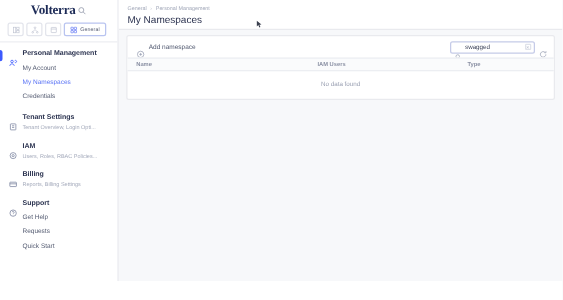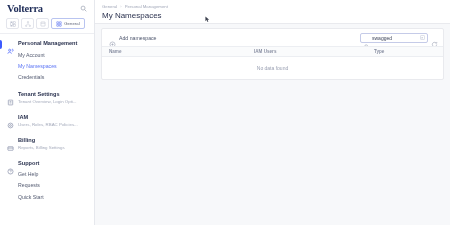--- a/index.html
+++ b/index.html
@@ -14,21 +14,21 @@
   
   .sidebar {
     width: 95px; height: 225px;
     background: #ffffff;
     border-right: 1px solid #e6e8ed;
     display: flex; flex-direction: column;
     flex: 0 0 95px;
   }
   .sb-top {
     height: 17px;
-    display: flex; align-items: center; justify-content: space-between;
+    display: flex; align-items: center; justify-content: center;
     padding: 0 5px 0 7px;
   }
   .logo {
     font-family: "Liberation Serif", serif;
     font-size: 10.5px; font-weight: bold;
     color: #1d2b57; letter-spacing: -0.2px;
   }
   .sb-search-ico {
     width: 11px; height: 11px; border-radius: 50%;
     display: flex; align-items: center; justify-content: center;

